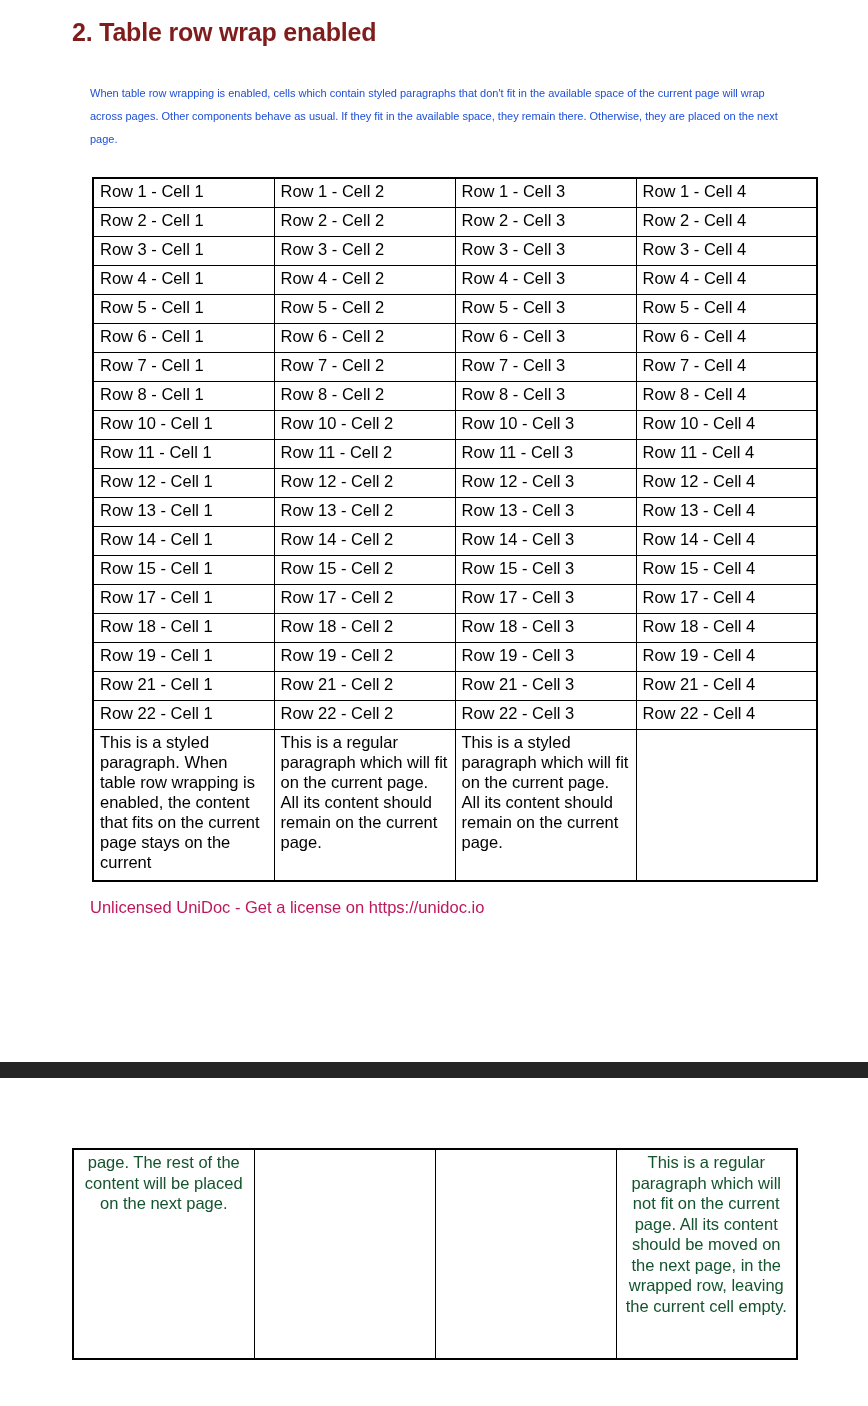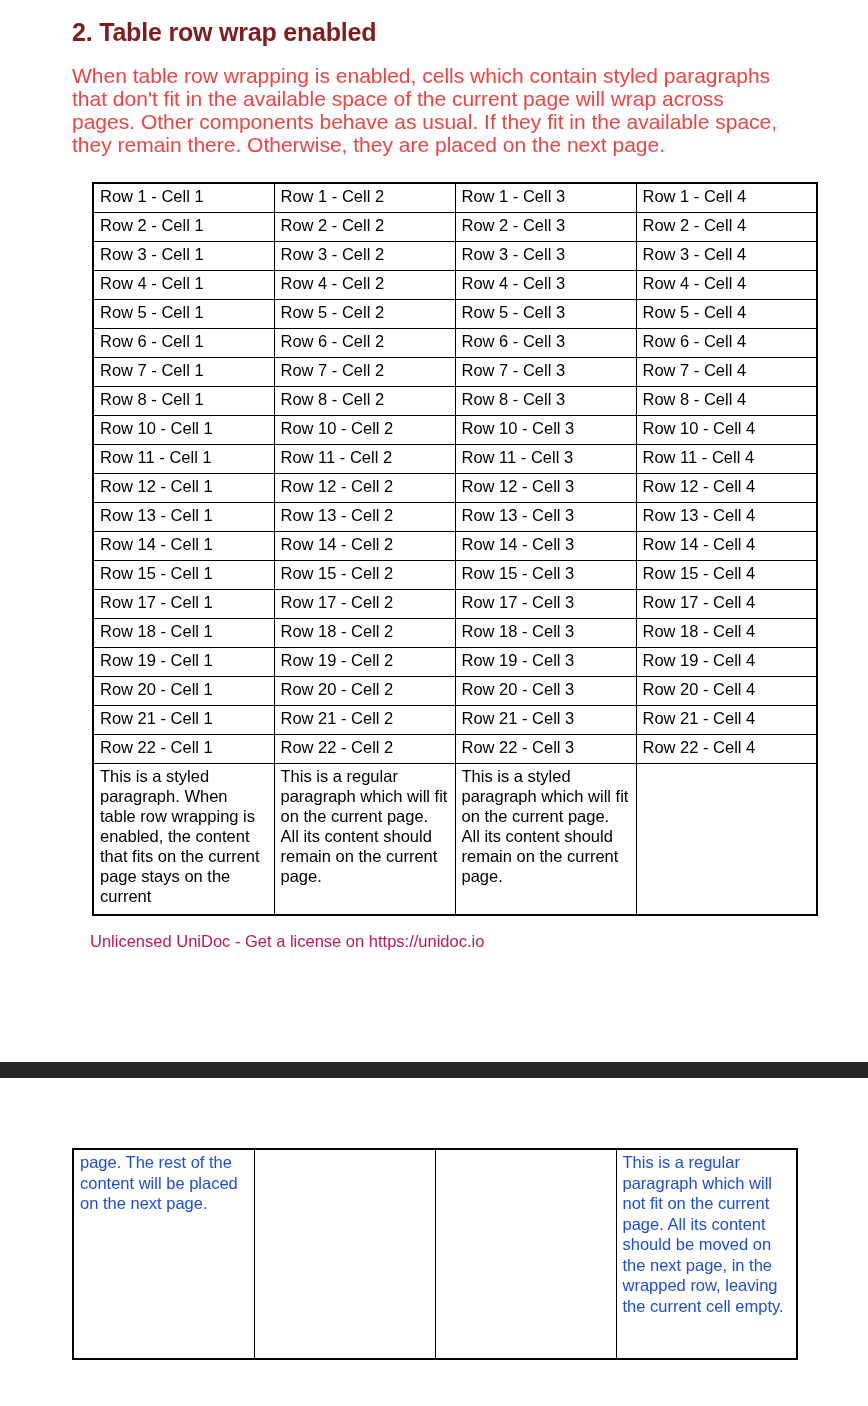--- a/index.html
+++ b/index.html
@@ -48,24 +48,24 @@
   }
   h1.section-title {
     font-size: 25px;
     font-weight: bold;
     color: #7f1d1d;
     margin: 0;
     padding-top: 18px;
     letter-spacing: -0.2px;
   }
   p.section-desc {
-    font-size: 21px;
+    font-size: 11px;
     line-height: 23px;
-    color: #ef4444;
-    margin: 0;
+    color: #1d4ed8;
+    margin: 18px;
     padding-top: 17px;
     max-width: 710px;
   }
   table.wrap-table {
     border-collapse: collapse;
     table-layout: fixed;
     width: 726px;
     margin-top: 26px;
     border: 2px solid #000000;
     margin-left: 20px;
@@ -106,23 +106,24 @@
     padding-left: 72px;
     padding-top: 70px;
   }
   tr.para-row-2 td {
     height: 210px;
     vertical-align: top;
     border: 1px solid #000000;
     padding: 2px 6px 3px 6px;
     font-size: 16.5px;
     line-height: 20.5px;
-    color: #1d4ed8;
+    color: #14532d;
     word-wrap: break-word;
     overflow: hidden;
+    text-align: center;
   }
   .empty-cell { }
 </style>
 </head>
 <body>
 
 <div class="page-gutter-left"></div>
 
 <div class="page page-one">
   <div class="content">
@@ -233,26 +234,20 @@
           <td>Row 18 - Cell 1</td>
           <td>Row 18 - Cell 2</td>
           <td>Row 18 - Cell 3</td>
           <td>Row 18 - Cell 4</td>
         </tr>
         <tr>
           <td>Row 19 - Cell 1</td>
           <td>Row 19 - Cell 2</td>
           <td>Row 19 - Cell 3</td>
           <td>Row 19 - Cell 4</td>
-        </tr>
-        <tr>
-          <td>Row 20 - Cell 1</td>
-          <td>Row 20 - Cell 2</td>
-          <td>Row 20 - Cell 3</td>
-          <td>Row 20 - Cell 4</td>
         </tr>
         <tr>
           <td>Row 21 - Cell 1</td>
           <td>Row 21 - Cell 2</td>
           <td>Row 21 - Cell 3</td>
           <td>Row 21 - Cell 4</td>
         </tr>
         <tr>
           <td>Row 22 - Cell 1</td>
           <td>Row 22 - Cell 2</td>

